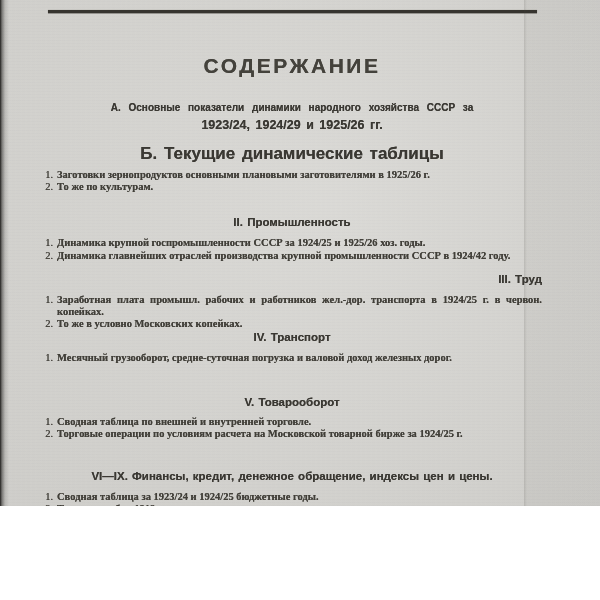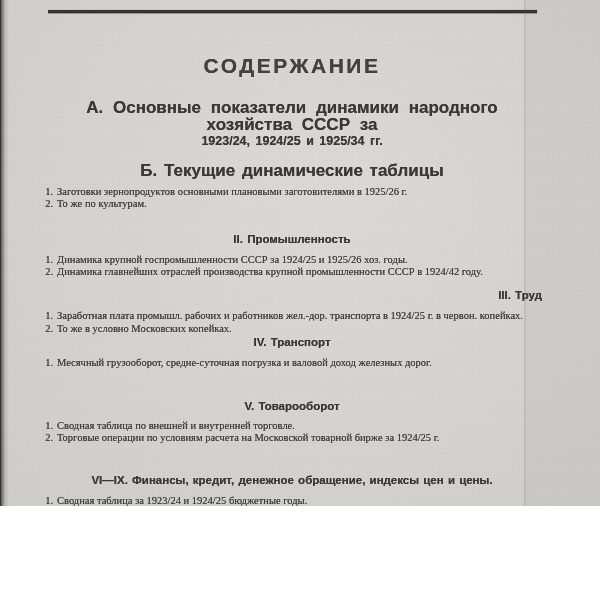--- a/index.html
+++ b/index.html
@@ -47,21 +47,21 @@
     font-size: 21px;
     line-height: 26px;
     letter-spacing: 2.5px;
     color: #44423c;
   }
   .part-a-line1 {
     margin-top: 21px;
     text-align: center;
     font-family: "Liberation Sans", sans-serif;
     font-weight: bold;
-    font-size: 17px;
+    font-size: 10px;
     line-height: 16.5px;
     word-spacing: 5px;
     color: #3a3833;
   }
   .part-a-line2 {
     text-align: center;
     font-family: "Liberation Sans", sans-serif;
     font-weight: bold;
     font-size: 12.5px;
     line-height: 16.5px;
@@ -103,35 +103,36 @@
   }
   .item .num {
     flex: none;
     width: 11px;
     text-align: right;
     margin-right: 4px;
   }
   .item .txt {
     flex: 1;
     text-align: justify;
+    font-weight: bold;
   }
 </style>
 </head>
 <body>
 
 <div class="page">
   <div class="left-edge"></div>
   <div class="fold-line"></div>
   <div class="top-rule"></div>
 
   <div class="content">
     <div class="title">СОДЕРЖАНИЕ</div>
 
     <div class="part-a-line1">А. Основные показатели динамики народного хозяйства СССР за</div>
-    <div class="part-a-line2">1923/24, 1924/25 и 1925/34 гг.</div>
+    <div class="part-a-line2">1923/24, 1924/29 и 1925/26 гг.</div>
 
     <div class="part-b">Б. Текущие динамические таблицы</div>
 
     <div>
       <div class="items">
         <div class="item">
           <span class="num">1.</span>
           <span class="txt">Заготовки зернопродуктов основными плановыми заготовителями в 1925/26 г.</span>
         </div>
         <div class="item">

